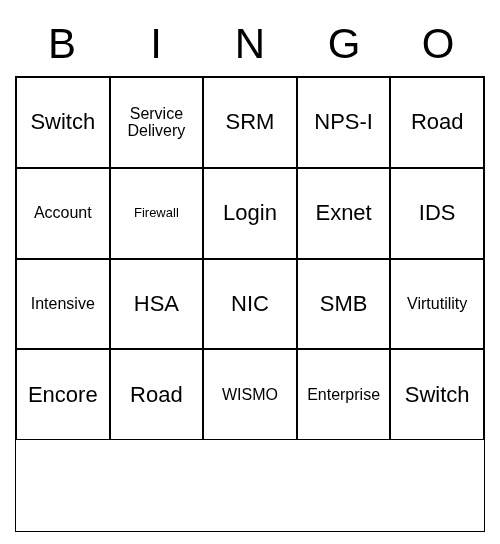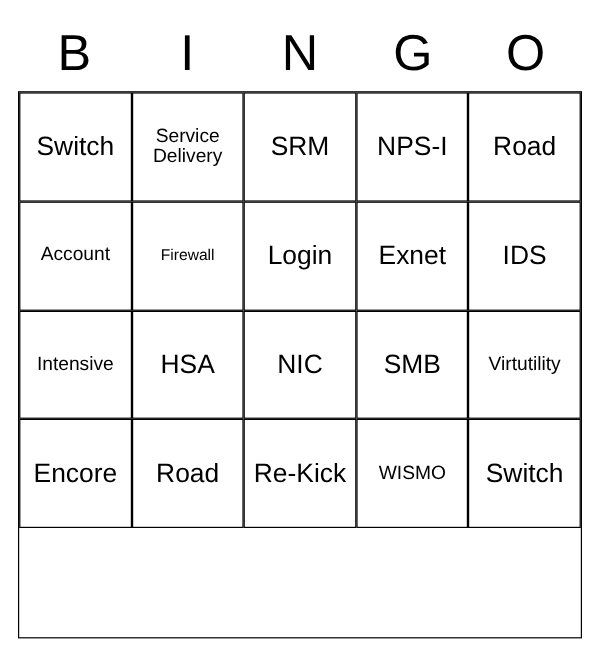--- a/index.html
+++ b/index.html
@@ -81,17 +81,17 @@
     <div class="cell">IDS</div>
     <div class="cell small">Intensive</div>
 
     <div class="cell">HSA</div>
     <div class="cell">NIC</div>
     <div class="cell">SMB</div>
     <div class="cell small">Virtutility</div>
     <div class="cell">Encore</div>
 
     <div class="cell">Road</div>
-    <div class="cell">Re-Kick</div>
     <div class="cell small">WISMO</div>
+    <div class="cell small">Enterprise</div>
     <div class="cell">Switch</div>
   </div>
 </div>
 
 </body></html>

